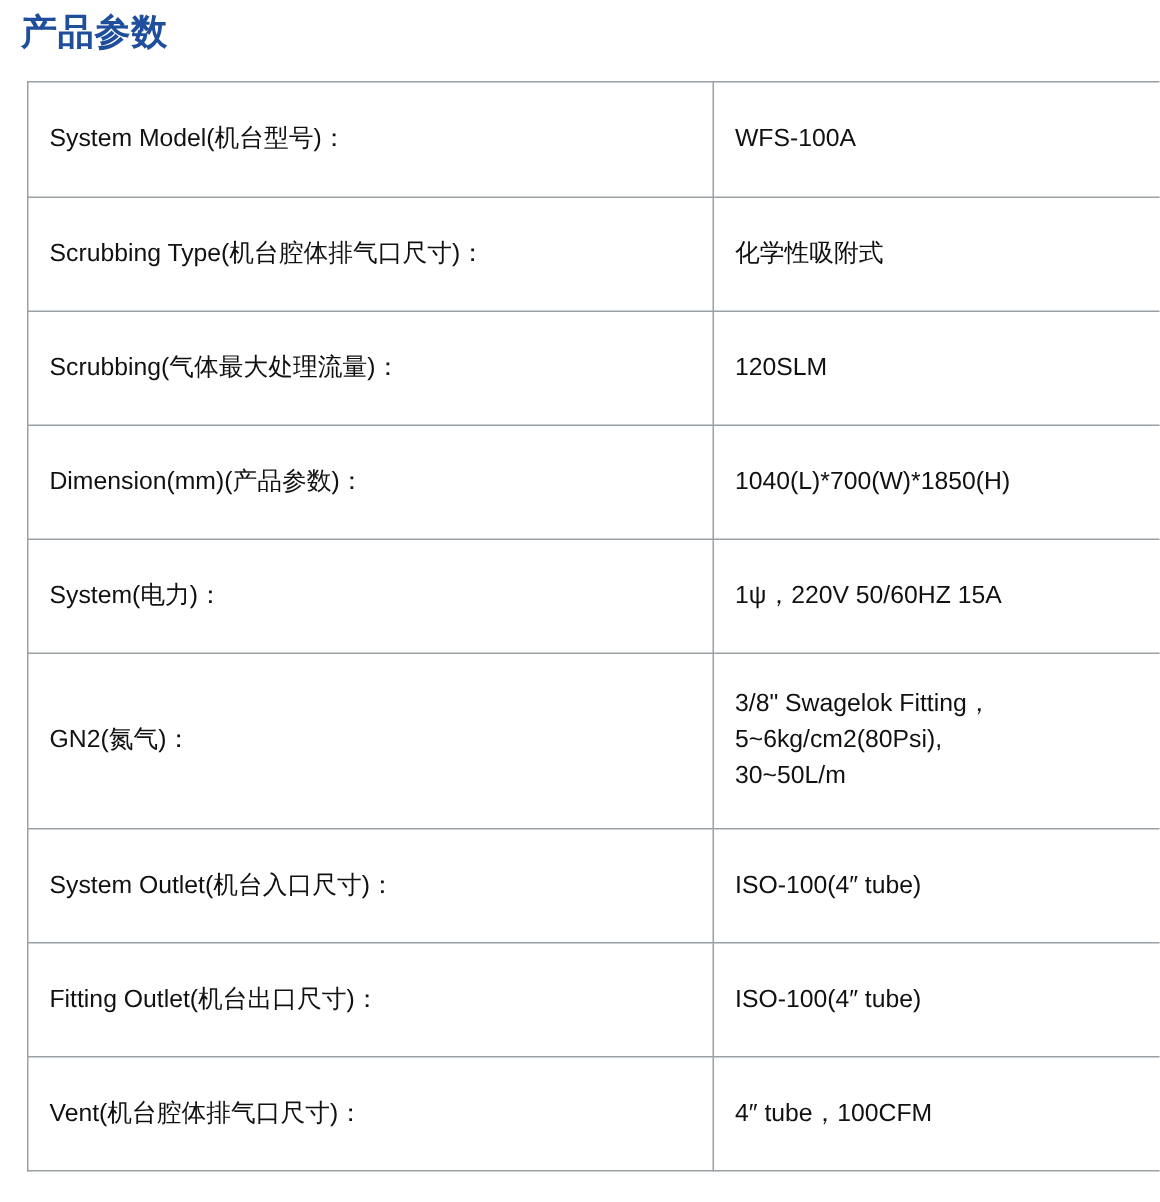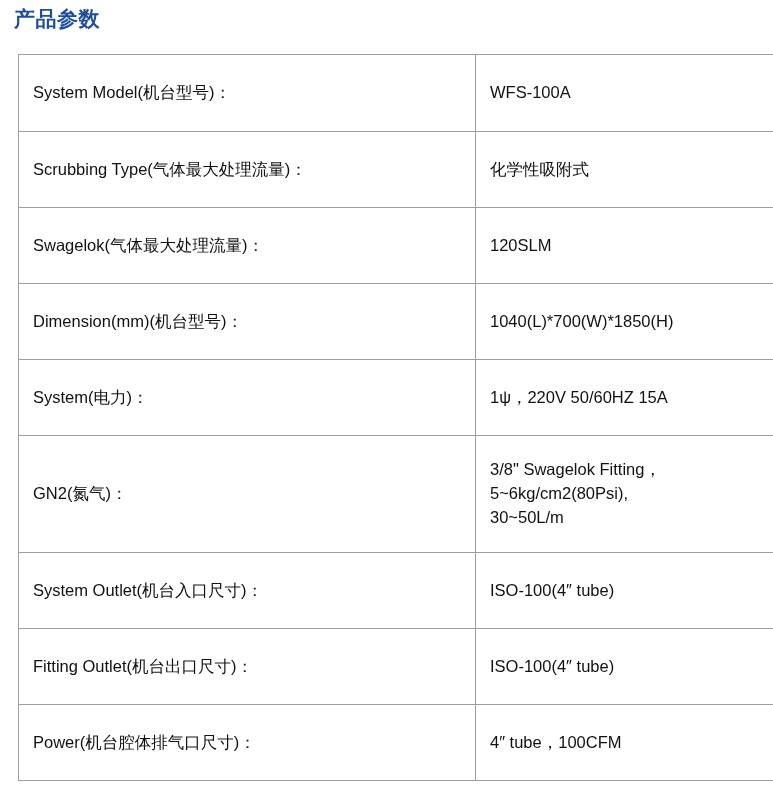--- a/index.html
+++ b/index.html
@@ -17,21 +17,21 @@
   .page {
     position: relative;
     width: 773px;
     height: 801px;
     box-sizing: border-box;
   }
   .page-title {
     position: absolute;
     left: 14px;
     top: 5px;
-    font-size: 21px;
+    font-size: 24px;
     font-weight: bold;
     color: #1f4e9c;
     letter-spacing: 0.5px;
   }
   .spec-table {
     position: absolute;
     left: 18px;
     top: 54px;
     width: 738px;
     border-collapse: collapse;
@@ -72,29 +72,29 @@
 
   <div class="page-title">产品参数</div>
 
   <table class="spec-table">
     <tbody>
       <tr class="row-tall">
         <td class="label">System Model(机台型号)：</td>
         <td class="value">WFS-100A</td>
       </tr>
       <tr class="row-normal">
-        <td class="label">Scrubbing Type(气体最大处理流量)：</td>
+        <td class="label">Scrubbing Type(机台腔体排气口尺寸)：</td>
         <td class="value">化学性吸附式</td>
       </tr>
       <tr class="row-normal">
-        <td class="label">Swagelok(气体最大处理流量)：</td>
+        <td class="label">Scrubbing(气体最大处理流量)：</td>
         <td class="value">120SLM</td>
       </tr>
       <tr class="row-normal">
-        <td class="label">Dimension(mm)(机台型号)：</td>
+        <td class="label">Dimension(mm)(产品参数)：</td>
         <td class="value">1040(L)*700(W)*1850(H)</td>
       </tr>
       <tr class="row-normal">
         <td class="label">System(电力)：</td>
         <td class="value">1ψ，220V 50/60HZ 15A</td>
       </tr>
       <tr class="row-gn2">
         <td class="label">GN2(氮气)：</td>
         <td class="value value-multiline">3/8" Swagelok Fitting，
 5~6kg/cm2(80Psi),
@@ -102,19 +102,19 @@
       </tr>
       <tr class="row-normal">
         <td class="label">System Outlet(机台入口尺寸)：</td>
         <td class="value">ISO-100(4″ tube)</td>
       </tr>
       <tr class="row-normal">
         <td class="label">Fitting Outlet(机台出口尺寸)：</td>
         <td class="value">ISO-100(4″ tube)</td>
       </tr>
       <tr class="row-normal">
-        <td class="label">Power(机台腔体排气口尺寸)：</td>
+        <td class="label">Vent(机台腔体排气口尺寸)：</td>
         <td class="value">4″ tube，100CFM</td>
       </tr>
     </tbody>
   </table>
 
 </div>
 
 </body></html>

